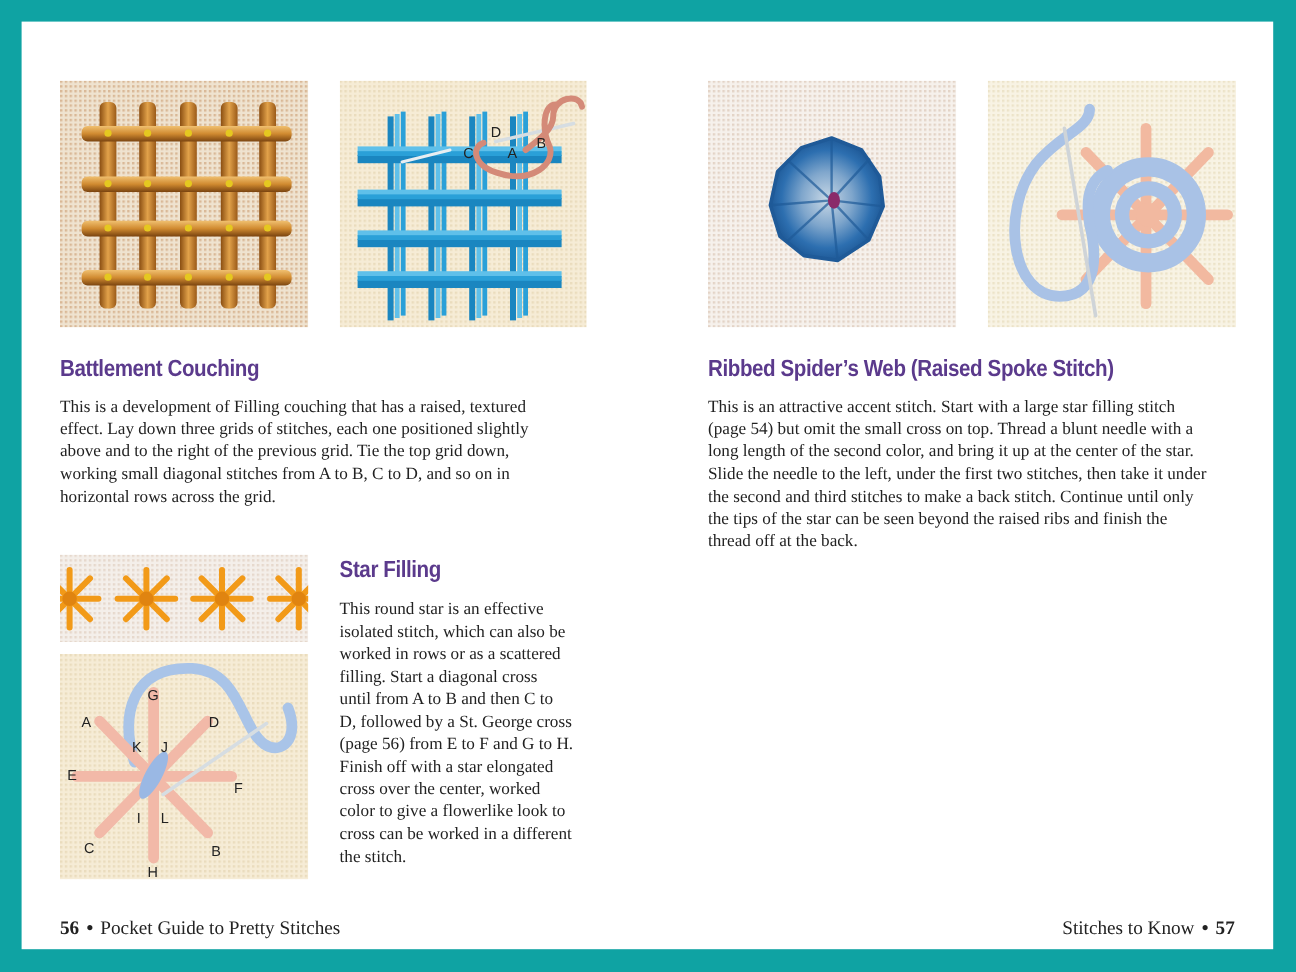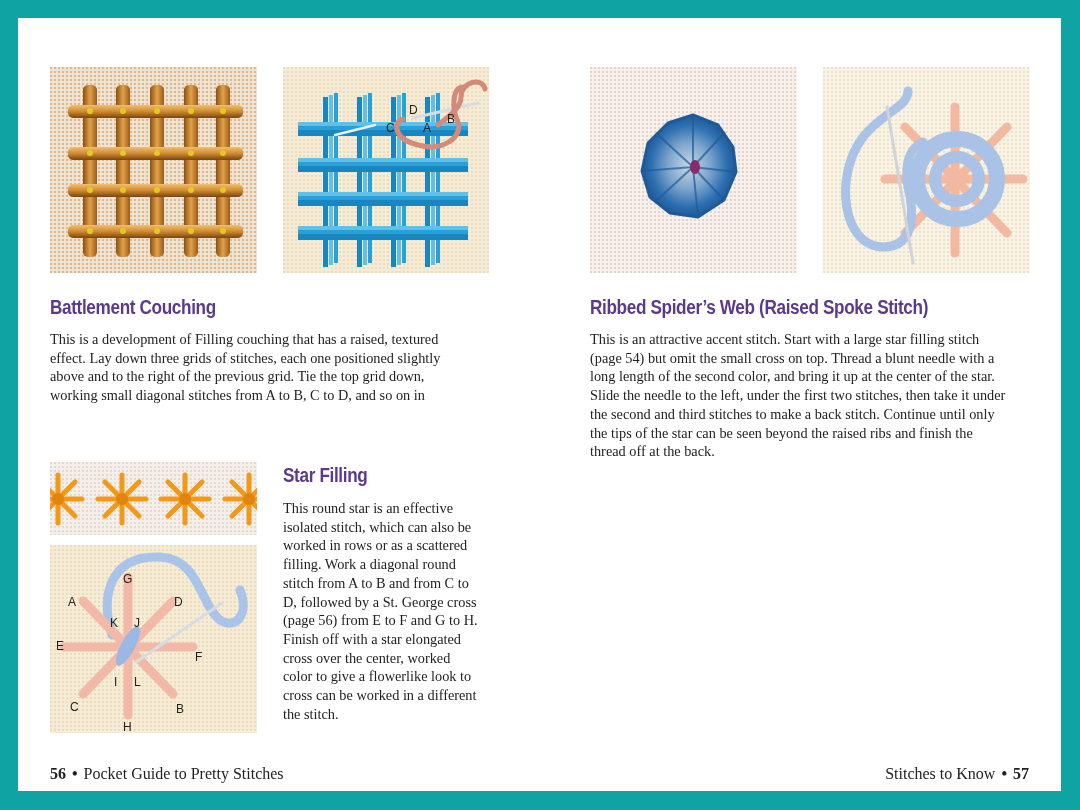--- a/index.html
+++ b/index.html
@@ -169,20 +169,21 @@
     </svg>
   </div>
 
   <div class="heading" style="left:32px; top:278px;">Battlement Couching</div>
 
   <div class="body-text" style="left:32px; top:312px;">
     <span class="ln">This is a development of Filling couching that has a raised, textured</span>
     <span class="ln">effect. Lay down three grids of stitches, each one positioned slightly</span>
     <span class="ln">above and to the right of the previous grid. Tie the top grid down,</span>
     <span class="ln">working small diagonal stitches from A to B, C to D, and so on in</span>
+    <span class="ln">horizontal rows across the grid.</span>
   </div>
 
   <div class="photo" style="left:32px; top:444px; width:207px; height:73px;">
     <svg viewBox="0 0 207 73" preserveAspectRatio="none">
       <defs>
         <pattern id="canvas3" width="4" height="4" patternUnits="userSpaceOnUse">
           <rect width="4" height="4" fill="#f4efea"></rect>
           <rect width="2" height="2" fill="#e6d8cc"></rect>
         </pattern>
         <g id="star8">
@@ -229,22 +230,22 @@
       <text class="diag-label" x="73" y="186">H</text>
     </svg>
   </div>
 
   <div class="heading" style="left:265px; top:446px;">Star Filling</div>
 
   <div class="body-text" style="left:265px; top:481px;">
     <span class="ln">This round star is an effective</span>
     <span class="ln">isolated stitch, which can also be</span>
     <span class="ln">worked in rows or as a scattered</span>
-    <span class="ln">filling. Work a diagonal round</span>
-    <span class="ln">stitch from A to B and from C to</span>
+    <span class="ln">filling. Start a diagonal cross</span>
+    <span class="ln">until from A to B and then C to</span>
     <span class="ln">D, followed by a St. George cross</span>
     <span class="ln">(page 56) from E to F and G to H.</span>
     <span class="ln">Finish off with a star elongated</span>
     <span class="ln">cross over the center, worked</span>
     <span class="ln">color to give a flowerlike look to</span>
     <span class="ln">cross can be worked in a different</span>
     <span class="ln">the stitch.</span>
   </div>
 
   <div class="footer" style="left:32px; top:747px;">

